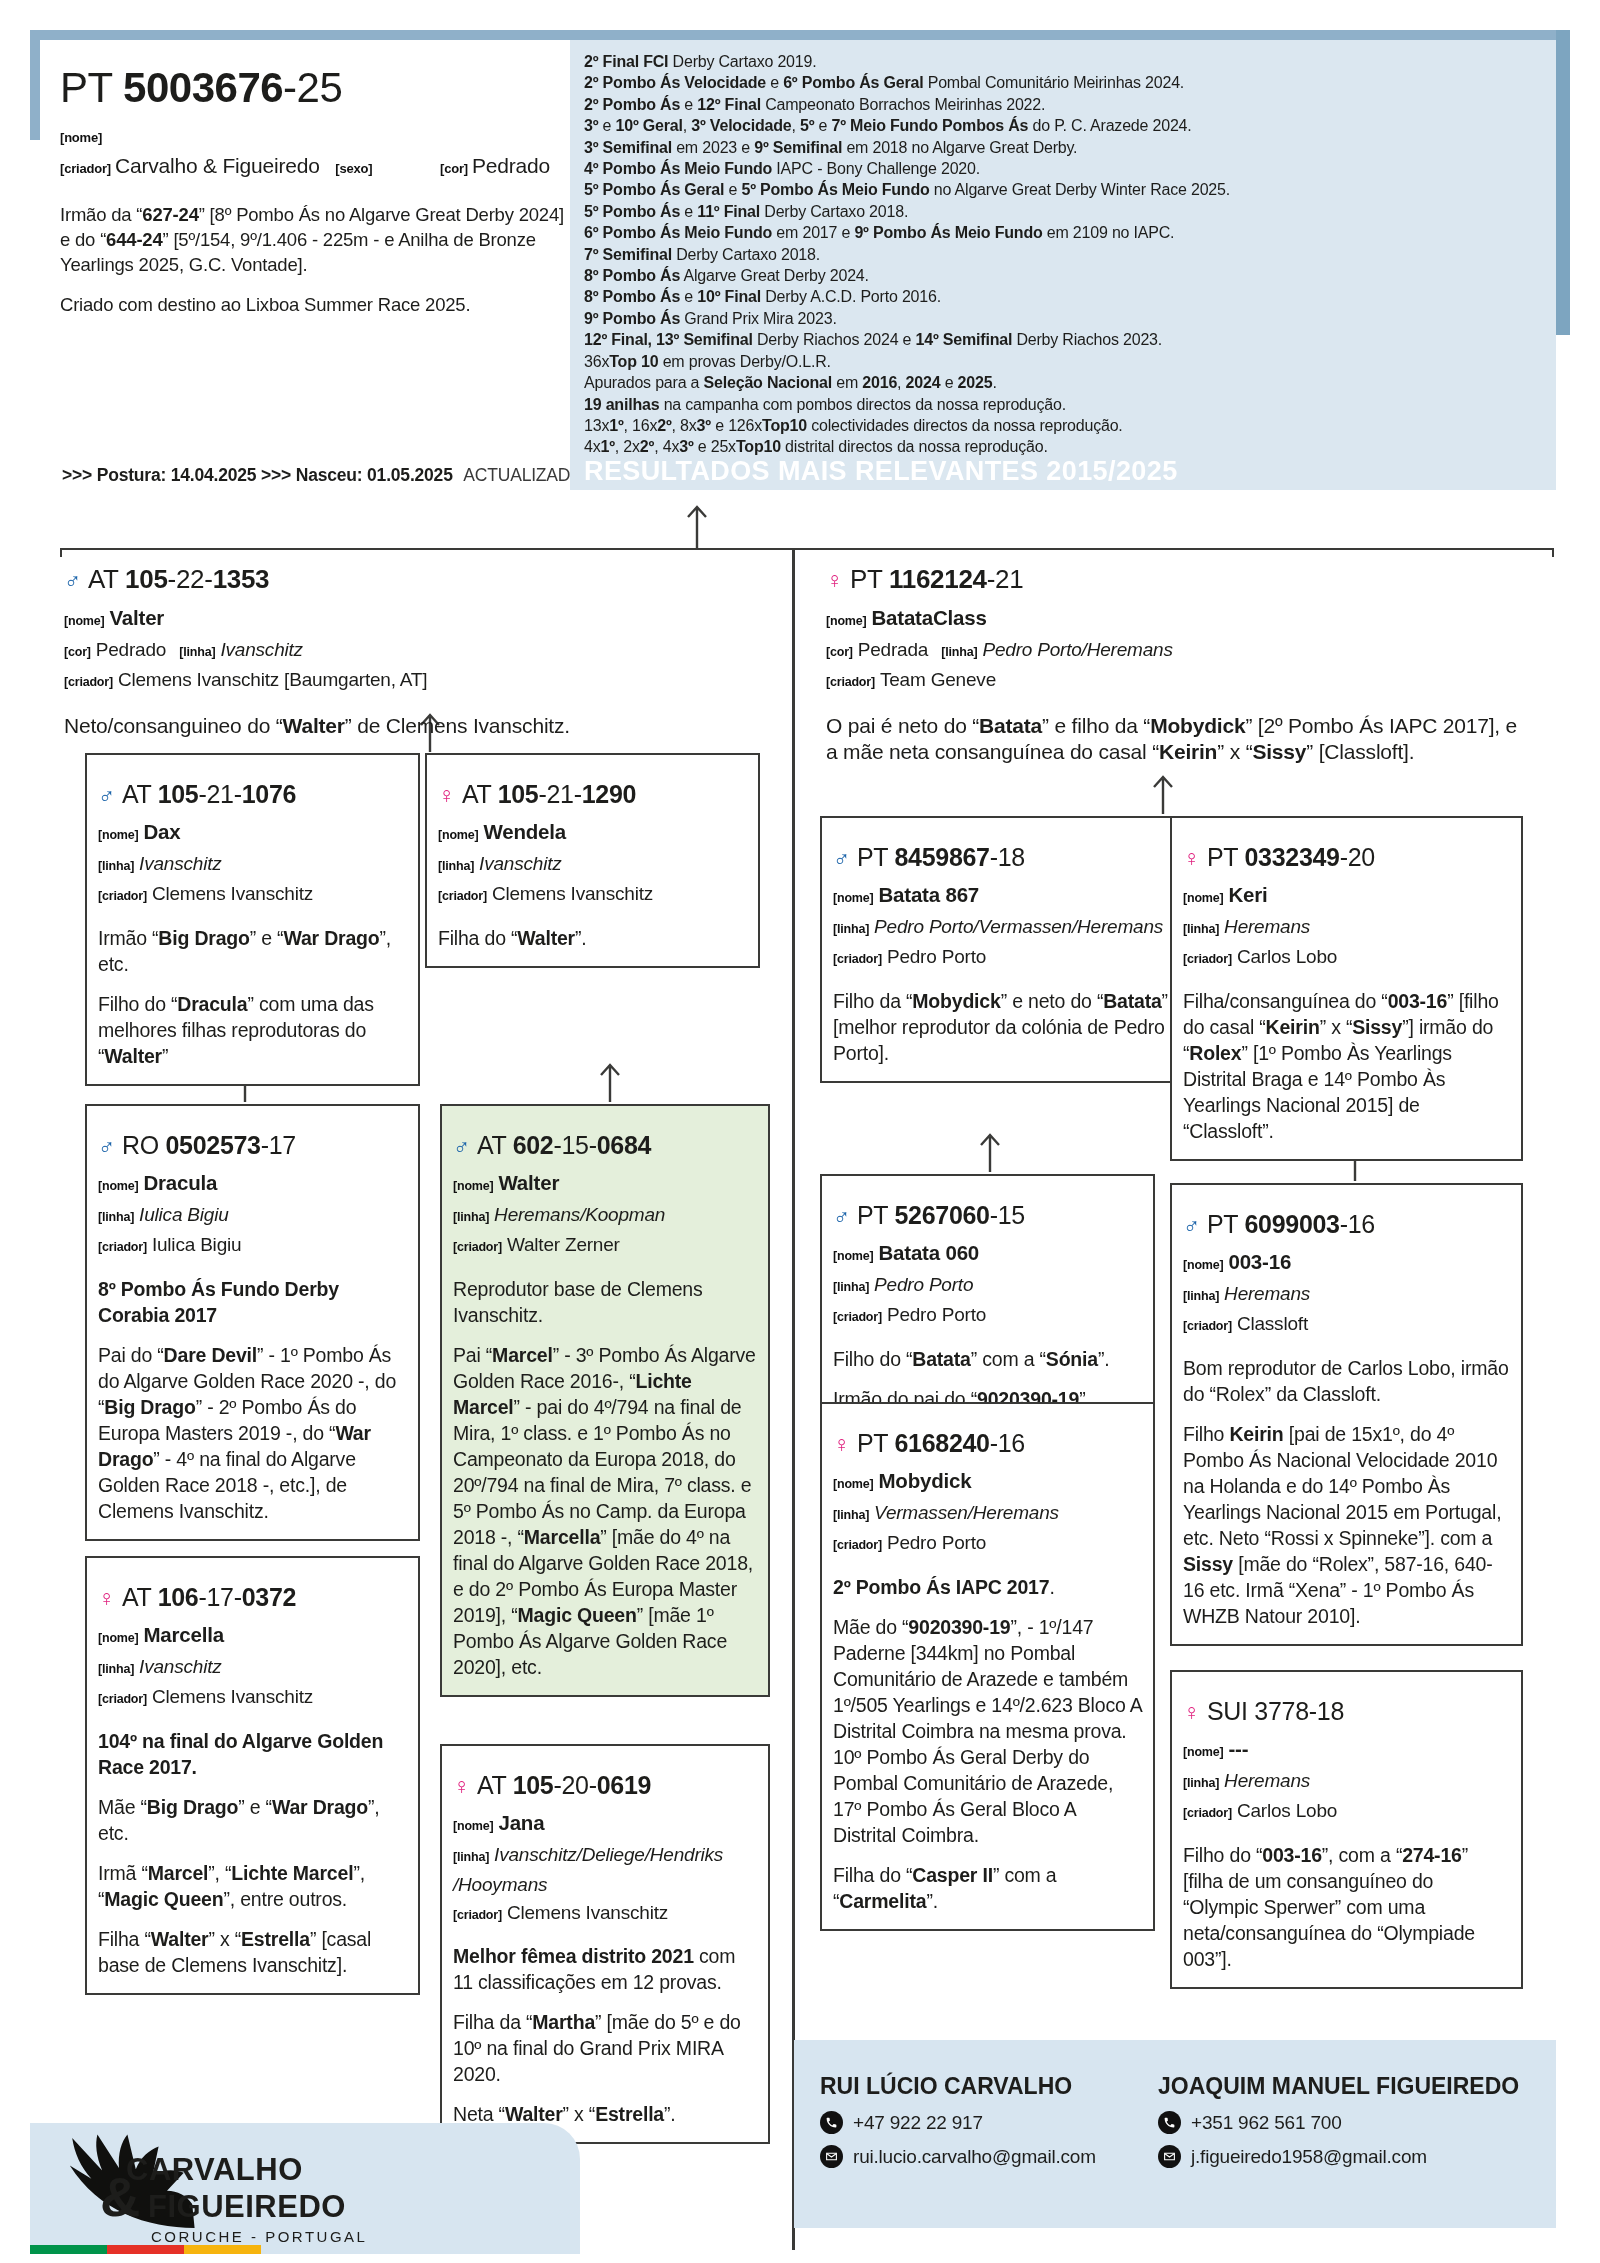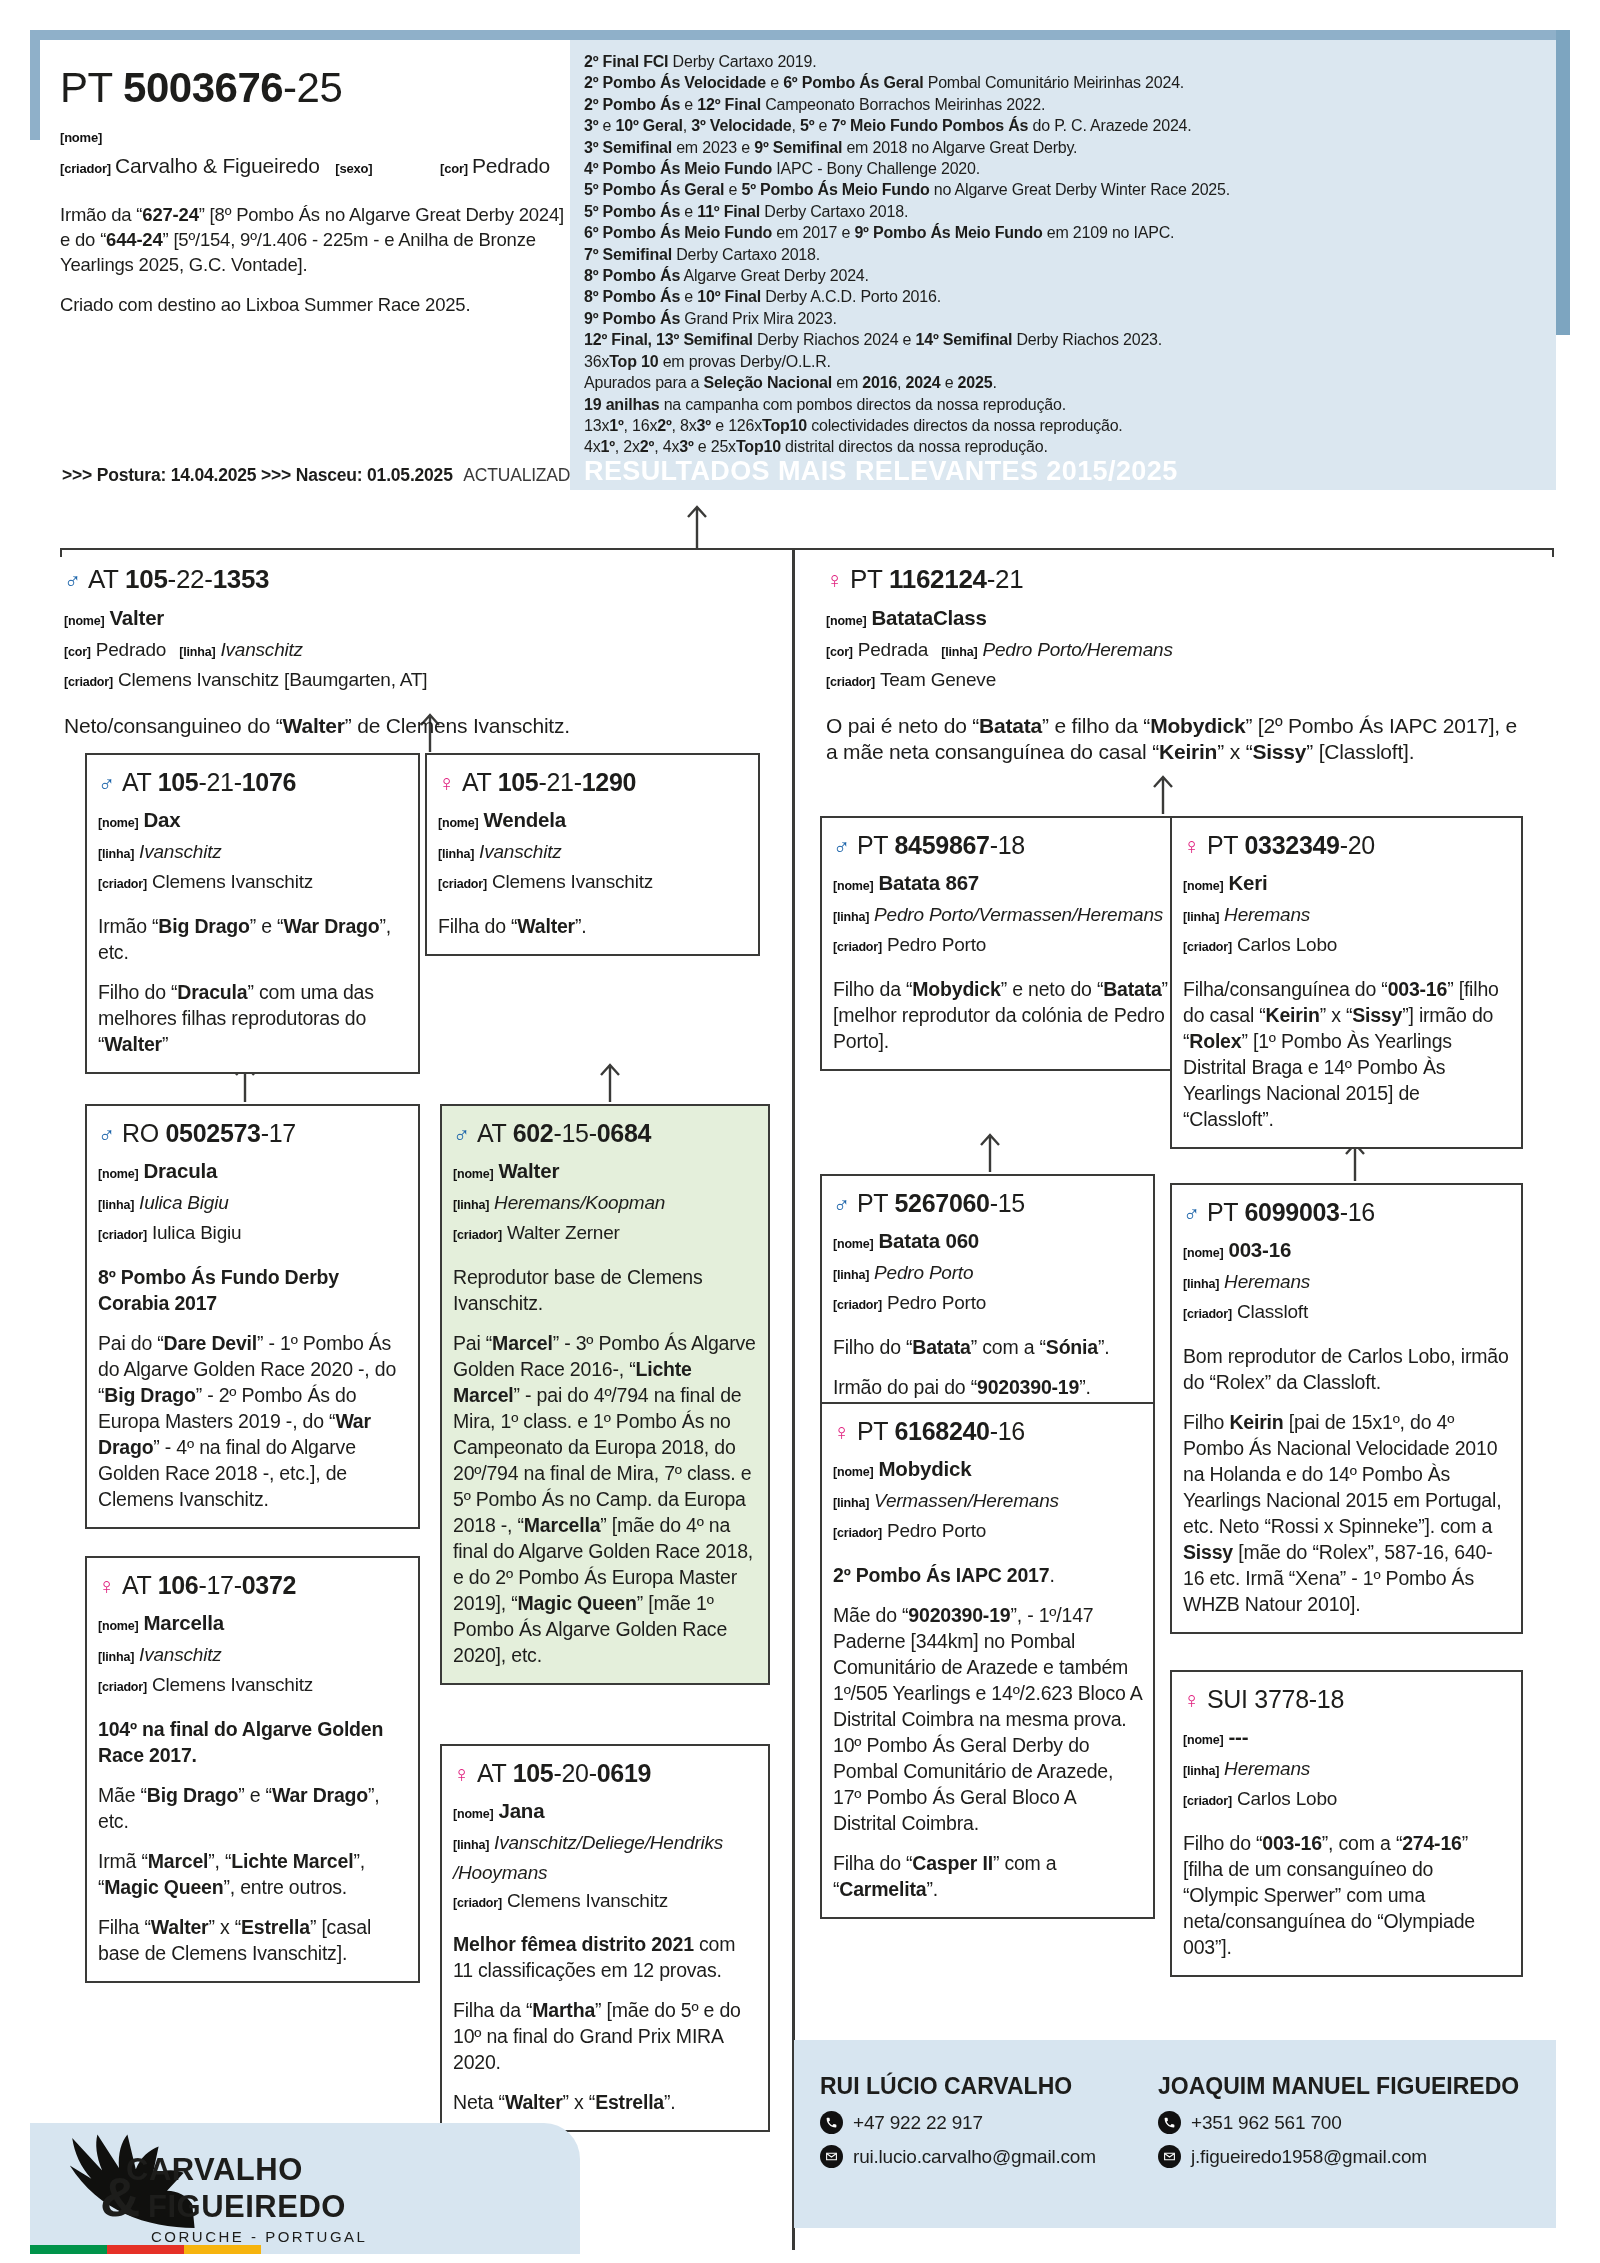--- a/index.html
+++ b/index.html
@@ -27,21 +27,21 @@
            padding:11px 10px 18px 14px;box-sizing:border-box;}
   .rline{font-size:16px;line-height:21.4px;white-space:nowrap;}
   .rtitle{position:absolute;left:14px;bottom:3px;font-size:27px;font-weight:bold;color:#fff;letter-spacing:.4px;}
   
   .bracket{position:absolute;left:60px;top:548px;width:1494px;height:9px;
            border:2.5px solid #3a3a38;border-bottom:none;box-sizing:border-box;}
   .divider{position:absolute;left:792px;top:548px;width:2.5px;height:1702px;background:#3a3a38;}
   .uarrow{position:absolute;}
   
   .pblock{position:absolute;}
-  .box{position:absolute;border:2.5px solid #3a3a38;background:#fff;padding:13px 11px 15px;box-sizing:border-box;}
+  .box{position:absolute;border:2.5px solid #3a3a38;background:#fff;padding:25px 11px 15px;box-sizing:border-box;}
   .box.green{background:#e4efdb;}
   .ring{font-size:25px;letter-spacing:-0.3px;margin-bottom:9px;white-space:nowrap;}
   .pblock .ring{font-size:26px;}
   .sex{font-size:23px;font-weight:bold;margin-right:7px;}
   .male .sex{color:#1a63a9;}
   .female .sex{color:#e0217f;}
   .frow{font-size:19px;line-height:27.5px;}
   .frow .lbl{font-size:12.5px;margin-right:5px;}
   .nome{font-weight:bold;font-size:20.5px;}
   .linha{font-style:italic;}

